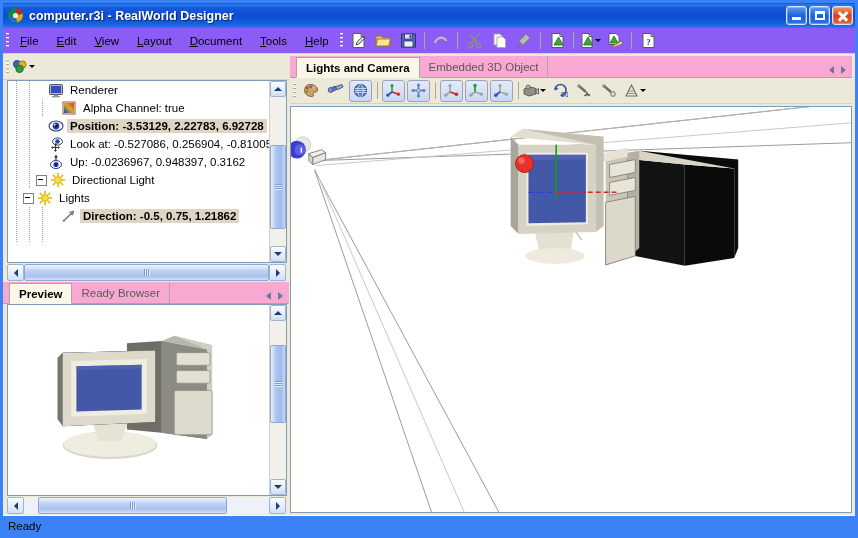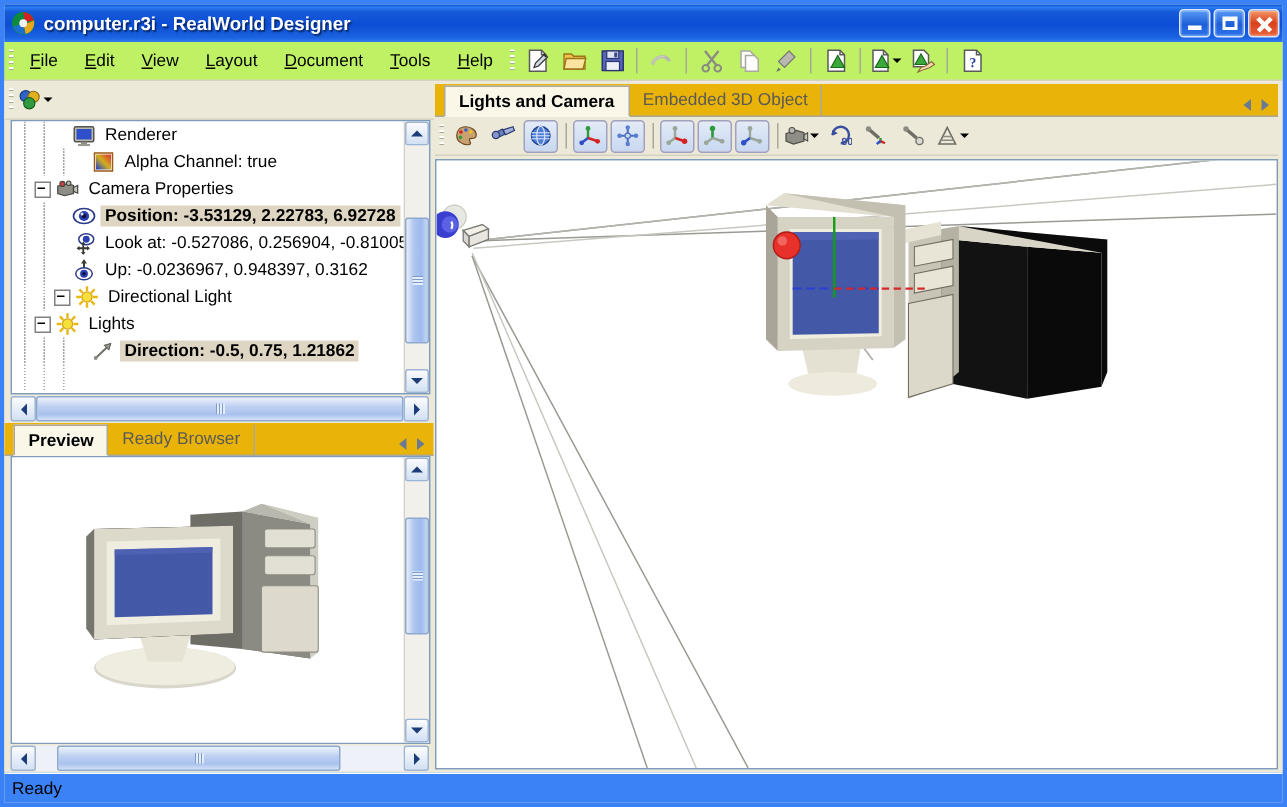--- a/index.html
+++ b/index.html
@@ -39,21 +39,21 @@
   .winbtn i{position:absolute;display:block;}
   .wb-min{left:5px;bottom:4px;width:9px;height:3px;background:#fff;}
   .wb-max{left:5px;top:4px;width:10px;height:9px;border:2px solid #fff;border-top-width:3px;box-sizing:border-box;}
   .wb-cl1,.wb-cl2{left:4px;top:8px;width:12px;height:2.5px;background:#fff;}
   .wb-cl1{transform:rotate(45deg);}
   .wb-cl2{transform:rotate(-45deg);}
 
   
   .menurow{
     height:25px;flex:0 0 25px;display:flex;align-items:stretch;
-    background:#bef264;border-bottom:1px solid #d6d2bd;
+    background:#8b5cf6;border-bottom:1px solid #d6d2bd;
   }
   .grip{width:8px;flex:0 0 8px;display:flex;align-items:center;justify-content:center;}
   .grip::before{
     content:"";width:3px;height:15px;
     background:repeating-linear-gradient(to bottom,#fff 0 1px,#aca899 1px 2px,transparent 2px 4px);
   }
   .menu{display:flex;align-items:center;}
   .menuitem{
     padding:3px 9px;color:#000;font-size:11.5px;white-space:nowrap;cursor:default;
   }
@@ -139,21 +139,21 @@
   .hsbthumb{
     position:absolute;top:0;bottom:0;border:1px solid #8ea9cd;border-radius:2px;box-sizing:border-box;
     background:linear-gradient(to bottom,#eef3fd,#bed1f2 40%,#a9c2ee 75%,#d4e1f8);
     display:flex;align-items:center;justify-content:center;
   }
   .hsbthumb .rib{width:6px;height:7px;background:repeating-linear-gradient(to right,#7d9ac6 0 1px,#e4edfb 1px 2px);}
 
   
   .tabstrip{
     height:21px;flex:0 0 21px;display:flex;align-items:flex-end;
-    border-bottom:1px solid #aca899;background:#eab308;padding-left:6px;position:relative;
+    border-bottom:1px solid #aca899;background:#f9a8d4;padding-left:6px;position:relative;
   }
   .tab{
     height:20px;display:flex;align-items:center;padding:0 9px;font-size:11.5px;
     color:#5a5a55;border-right:1px solid #aca899;cursor:default;box-sizing:border-box;
   }
   .tab.active{
     background:#faf7e9;color:#000;font-weight:bold;
     border-top:1px solid #aca899;border-left:1px solid #aca899;border-right:1px solid #aca899;
     border-bottom:1px solid #faf7e9;margin-bottom:-1px;height:21px;
   }
@@ -376,33 +376,20 @@
                         <stop offset="1" stop-color="#e03030"></stop>
                       </linearGradient>
                     </defs>
                     <rect x="3" y="3" width="10" height="10" fill="url(#ag)"></rect>
                   </svg>
                 </span>
                 <span class="tlabel">Alpha Channel: true</span>
               </div>
               <div class="trow">
                 <span class="dots"></span>
-                <span class="expander"></span>
-                <span class="tico">
-                  <svg width="16" height="16" viewBox="0 0 16 16">
-                    <path d="M1.5 6 L8 4.5 L12 5.6 L12 11 L6 12.5 L1.5 11 Z" fill="#8e8e86" stroke="#44443e" stroke-width=".8"></path>
-                    <path d="M12 7 L14.8 5.6 L14.8 10.8 L12 9.6 Z" fill="#c4c4bb" stroke="#44443e" stroke-width=".8"></path>
-                    <circle cx="4.6" cy="4.6" r="1.7" fill="#d04040" stroke="#44443e" stroke-width=".7"></circle>
-                    <circle cx="8.8" cy="4.2" r="1.5" fill="#b8b8b0" stroke="#44443e" stroke-width=".7"></circle>
-                  </svg>
-                </span>
-                <span class="tlabel">Camera Properties</span>
-              </div>
-              <div class="trow">
-                <span class="dots"></span>
                 <span class="dots"></span>
                 <span style="width: 12px; flex: 0 0 12px;"></span>
                 <span class="tico">
                   <svg width="16" height="16" viewBox="0 0 16 16">
                     <ellipse cx="8" cy="8" rx="7" ry="5" fill="#fff" stroke="#2a3a8a" stroke-width="1.1"></ellipse>
                     <circle cx="8" cy="8" r="3.4" fill="#2a3fb0"></circle>
                     <circle cx="8" cy="8" r="1.5" fill="#101030"></circle>
                     <circle cx="6.7" cy="6.7" r="1" fill="#fff" opacity=".85"></circle>
                   </svg>
                 </span>

